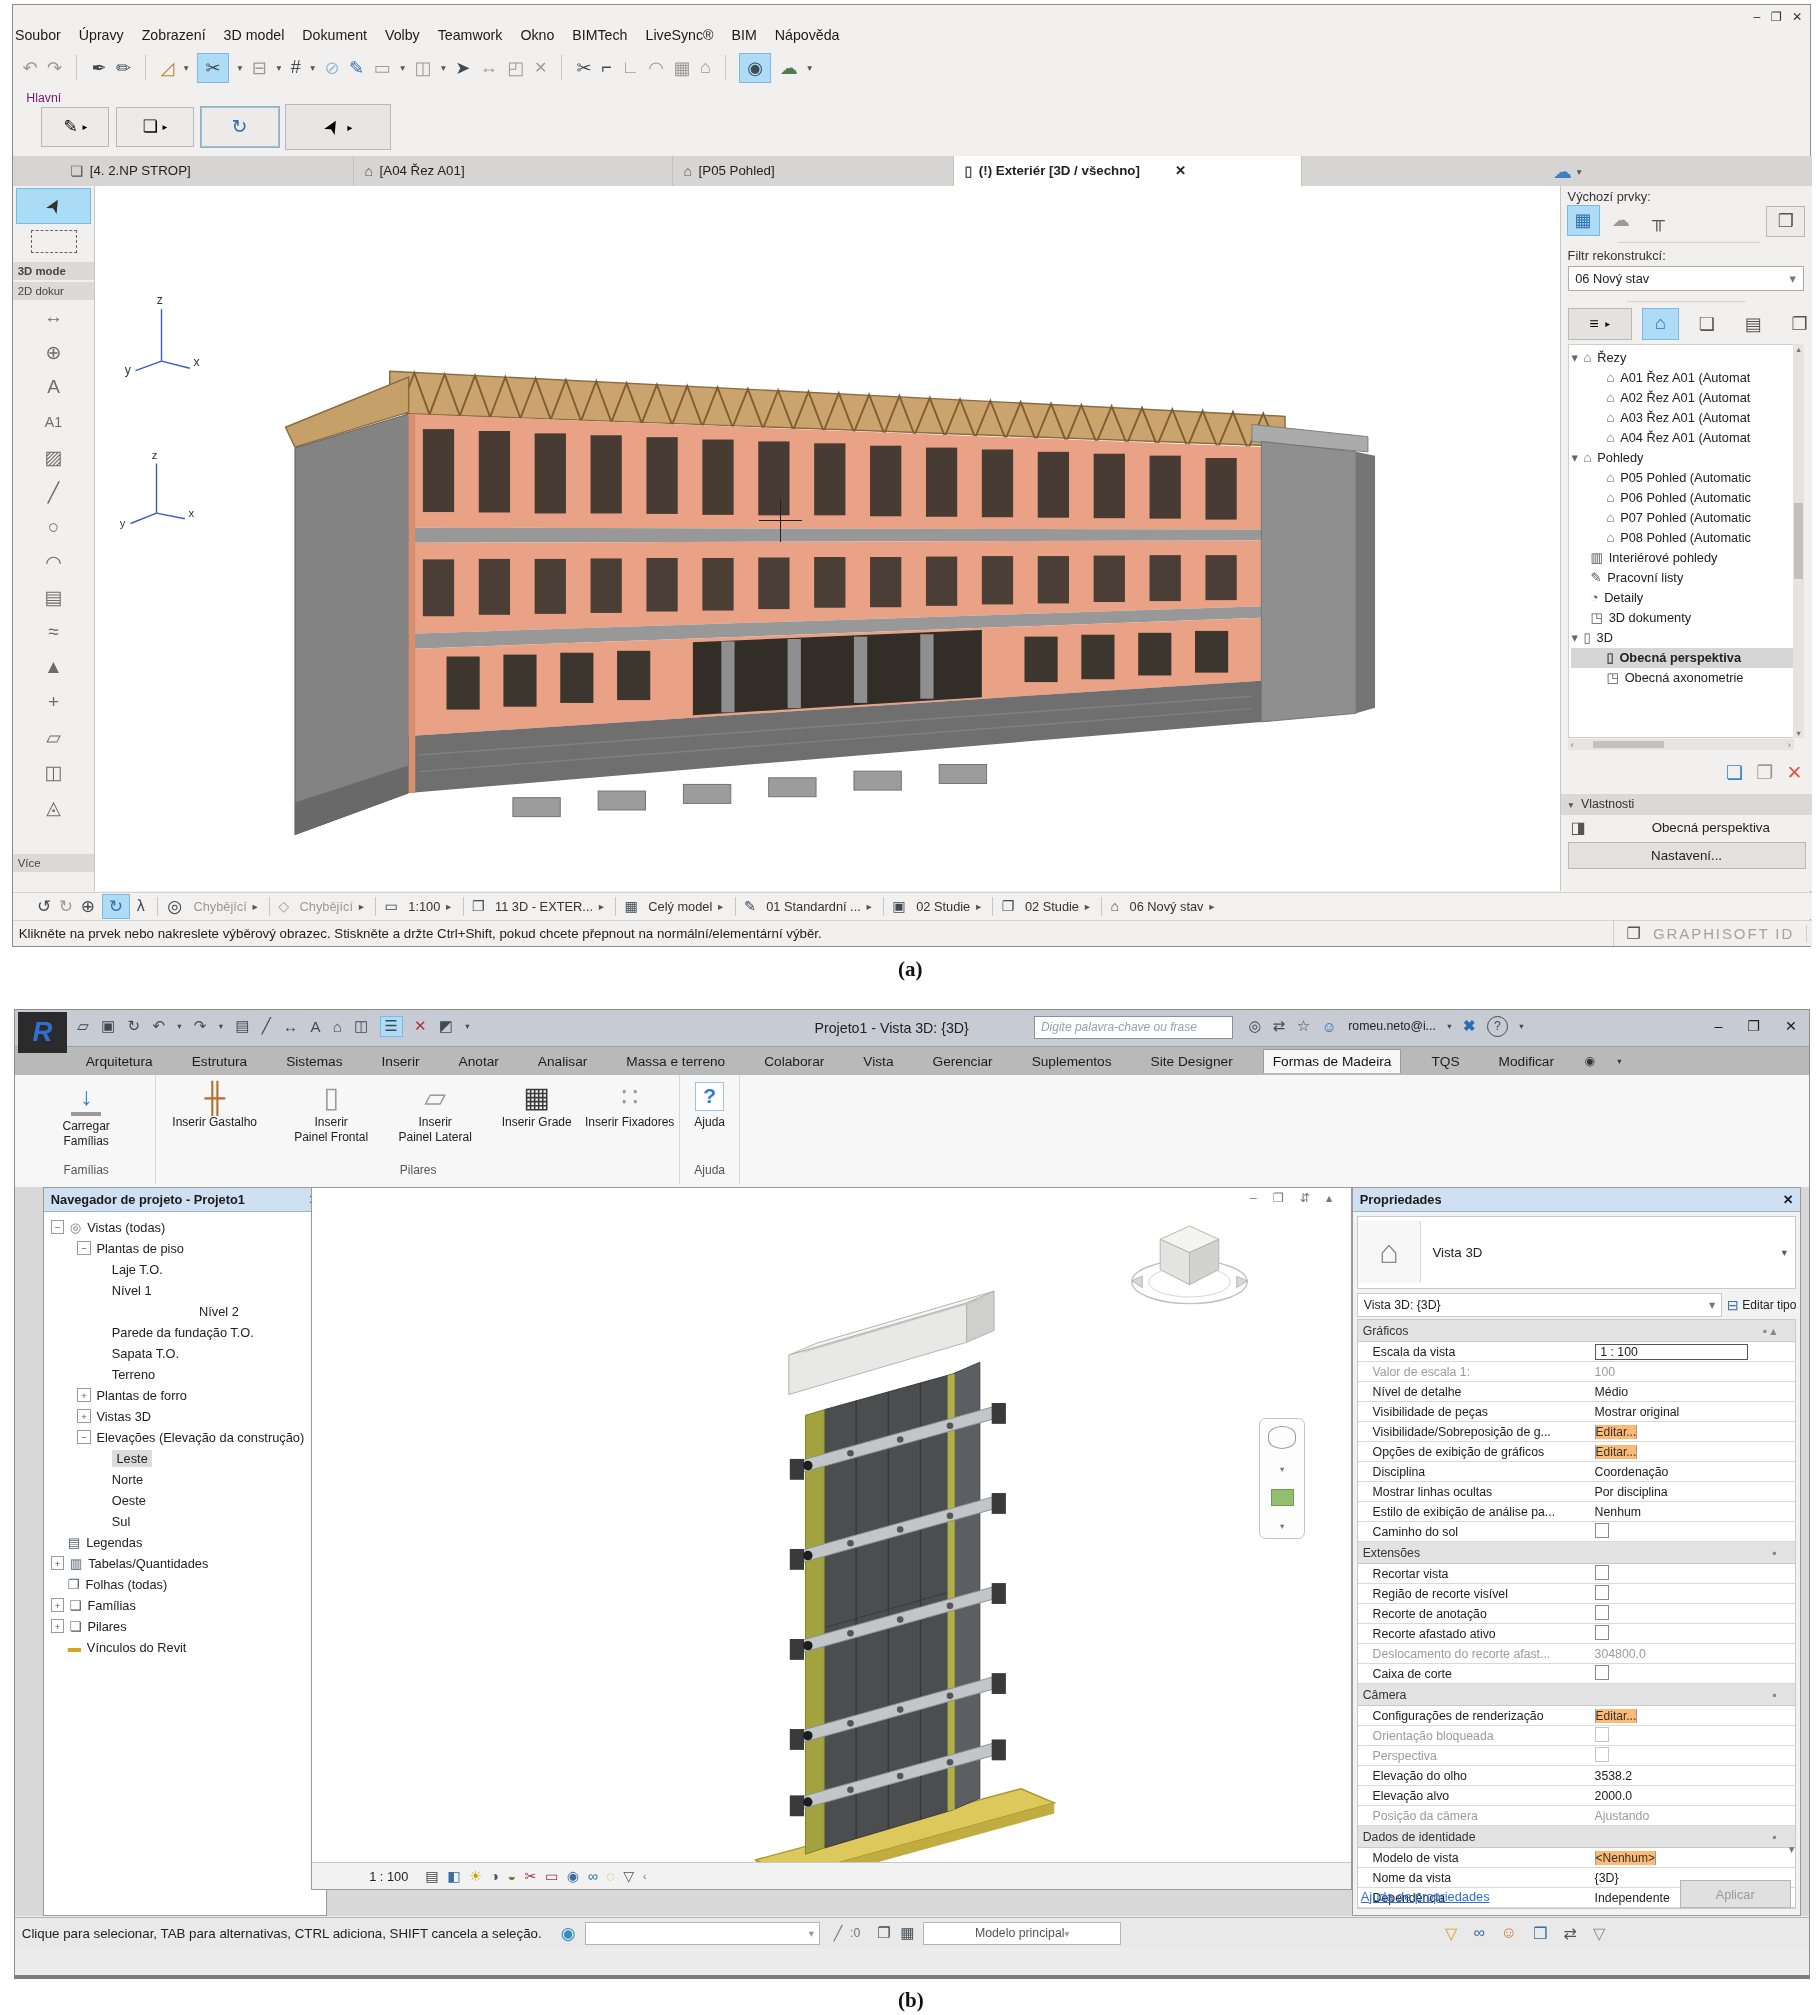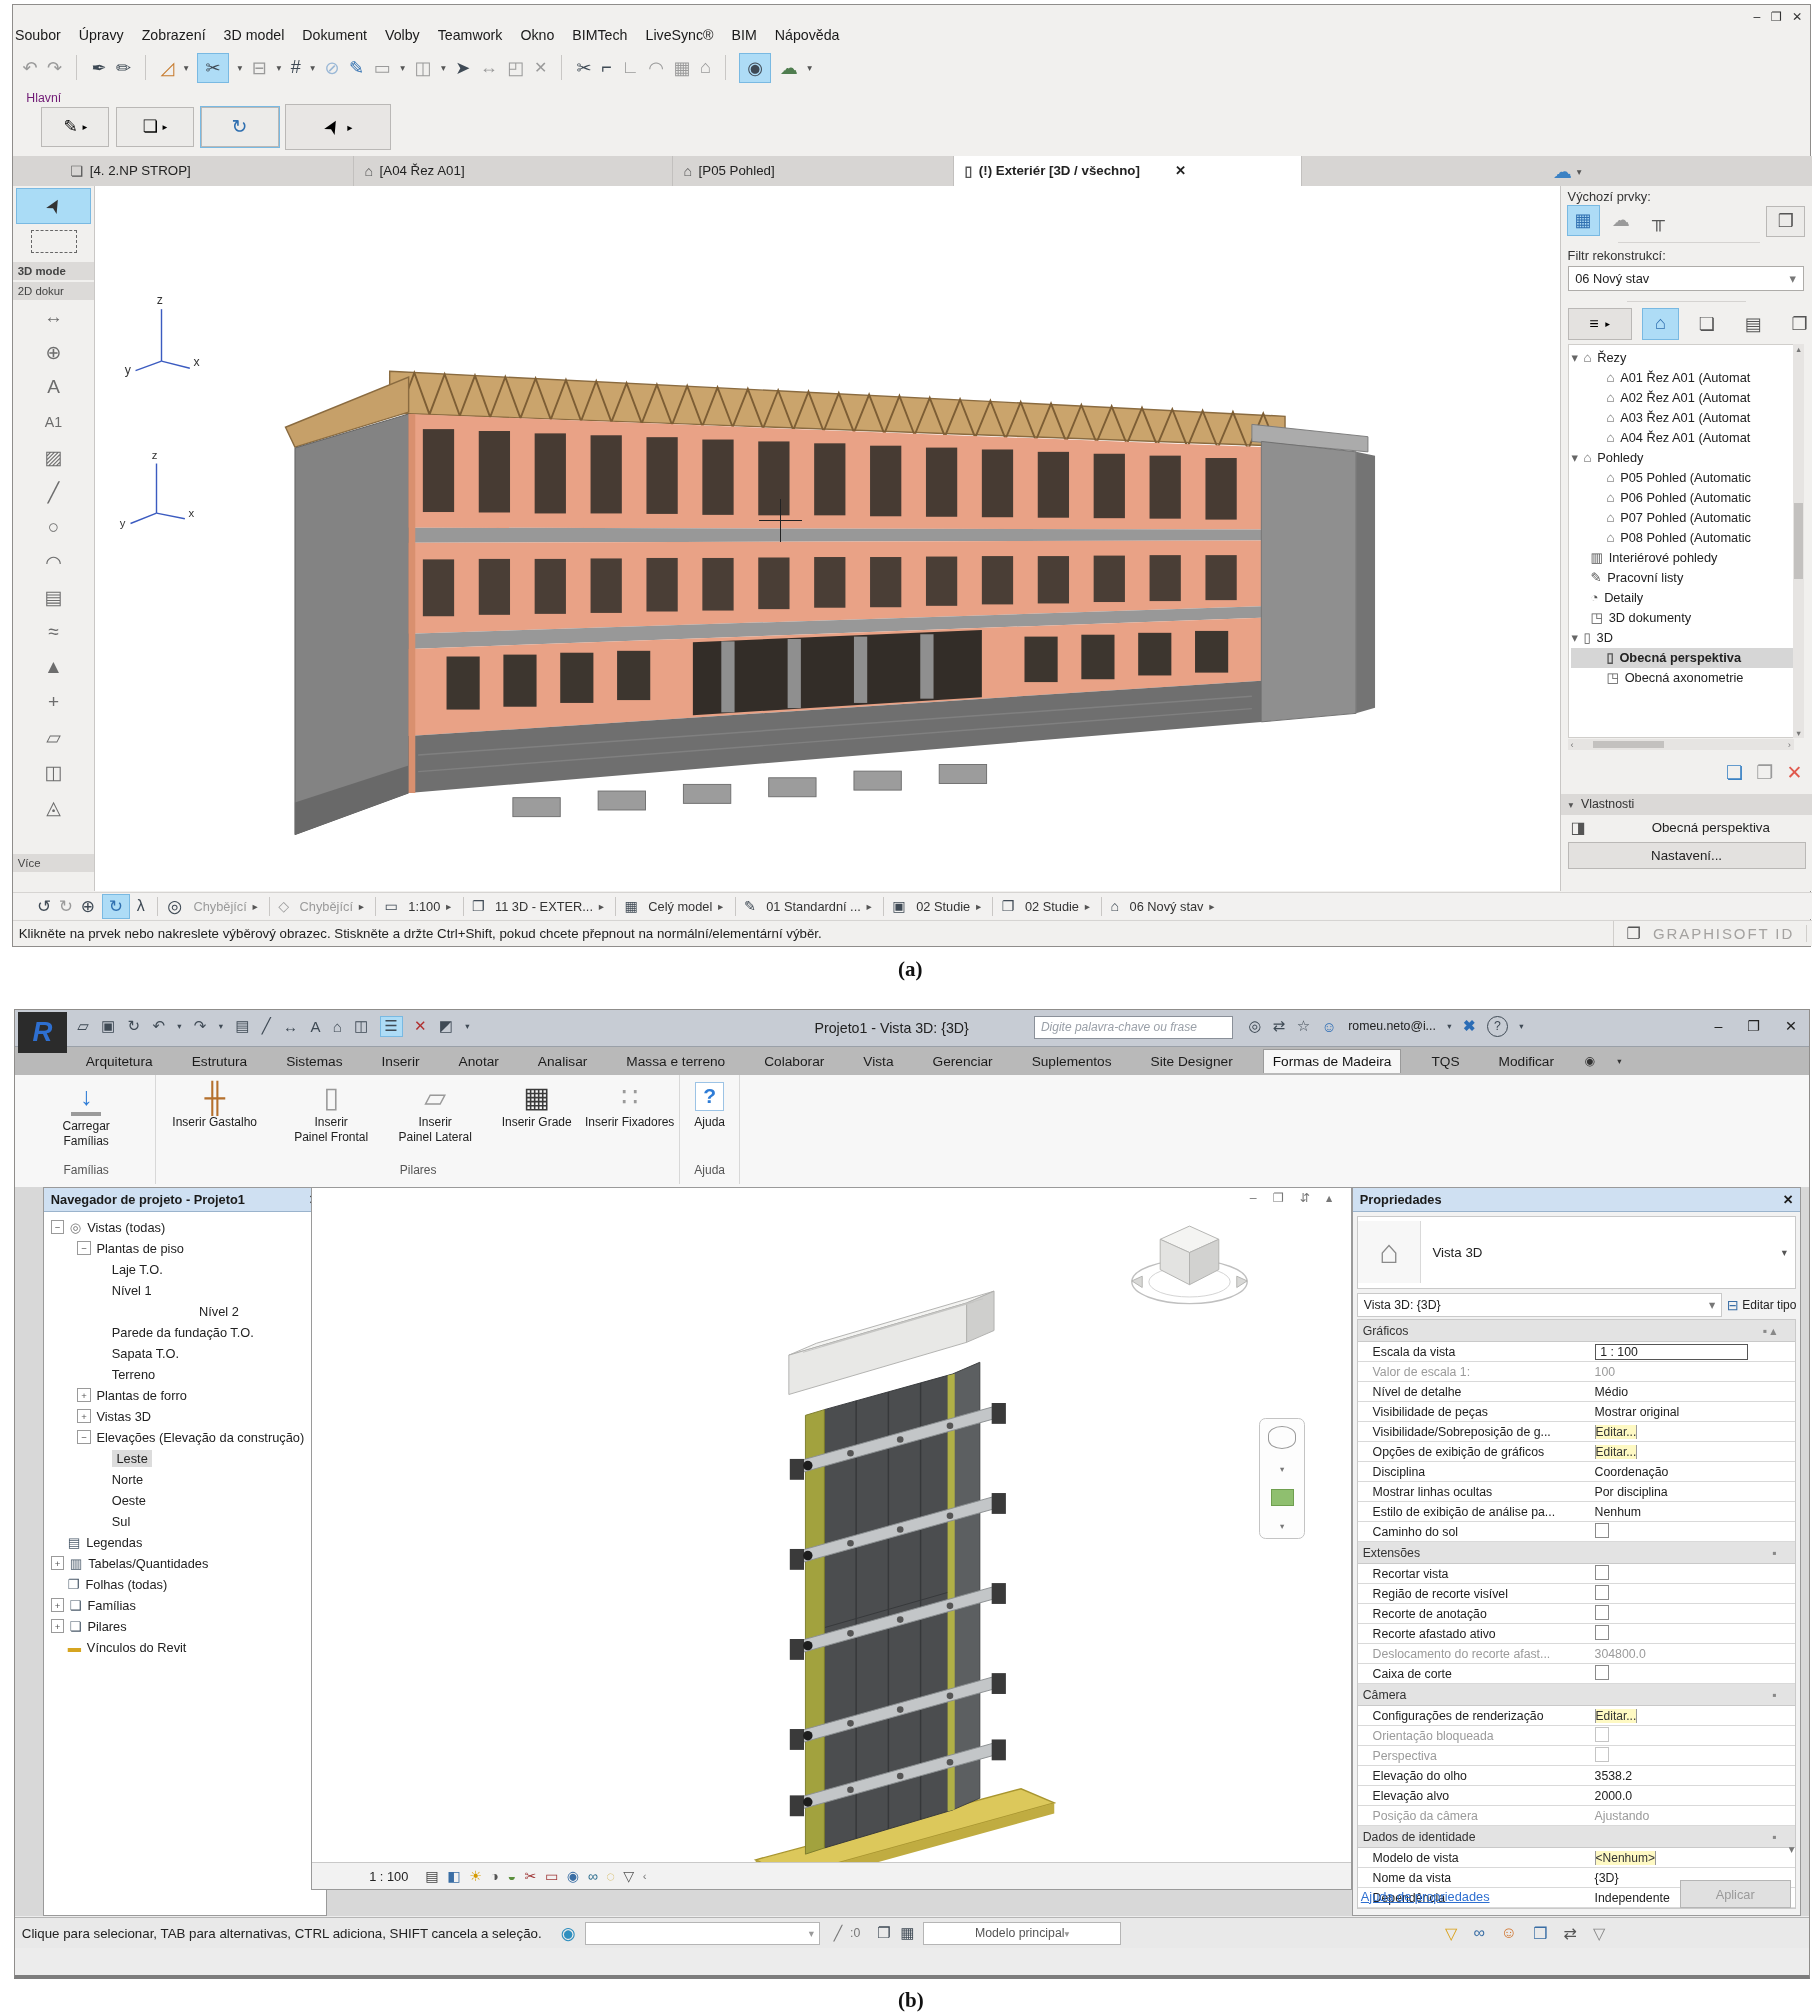--- a/index.html
+++ b/index.html
@@ -29,21 +29,21 @@
   .rtabOn{background:#f7f7f7;color:#111;border:0.5px solid #9a9a9a;border-bottom:none;}
   .rbtn{display:flex;flex-direction:column;align-items:center;justify-content:flex-start;gap:3.8px;}
   .rbtn .lbl{font-size:12px;color:#222;text-align:center;line-height:14.2px;}
   .rgrp{font-size:12px;color:#555;text-align:center;}
   .rbrow{display:flex;align-items:center;height:21px;font-size:12.8px;color:#222;gap:5.7px;white-space:nowrap;overflow:hidden;}
   .pm{width:11.4px;height:11.4px;border:0.9px solid #9a9a9a;background:#fff;display:inline-flex;align-items:center;justify-content:center;font-size:9.5px;color:#555;flex:0 0 auto;}
   .prow{display:flex;align-items:center;height:19px;border-bottom:0.5px solid #d9d9d9;font-size:12.3px;color:#222;background:#fff;}
   .plabel{width:223px;padding-left:7.6px;box-sizing:border-box;white-space:nowrap;overflow:hidden;margin-left:7px;}
   .pval{flex:1;padding-left:6.6px;white-space:nowrap;overflow:hidden;position:relative;}
   .psec{display:flex;align-items:center;height:21px;background:#e3e3e3;border-bottom:0.5px solid #c9c9c9;font-size:12.3px;color:#333;padding-left:4.7px;justify-content:space-between;}
-  .pbtn{background:#fef9c3;border:0.5px solid #9a9a9a;font-size:12px;color:#333;text-align:right;padding:0.9px 0;width:92%;}
+  .pbtn{background:#fdba74;border:0.5px solid #9a9a9a;font-size:12px;color:#333;text-align:right;padding:0.9px 0;width:92%;}
   .chk{width:12.3px;height:12.3px;border:0.9px solid #8a8a8a;background:#fff;display:inline-block;}
   .gray{color:#9b9b9b;}
   .vbi{font-size:14.2px;margin-right:8.5px;}
   .figlabel{font-family:"Liberation Serif",serif;font-size:21px;font-weight:bold;color:#111;}
 </style>
 </head>
 <body>
 
 <div id="canvas">
 

